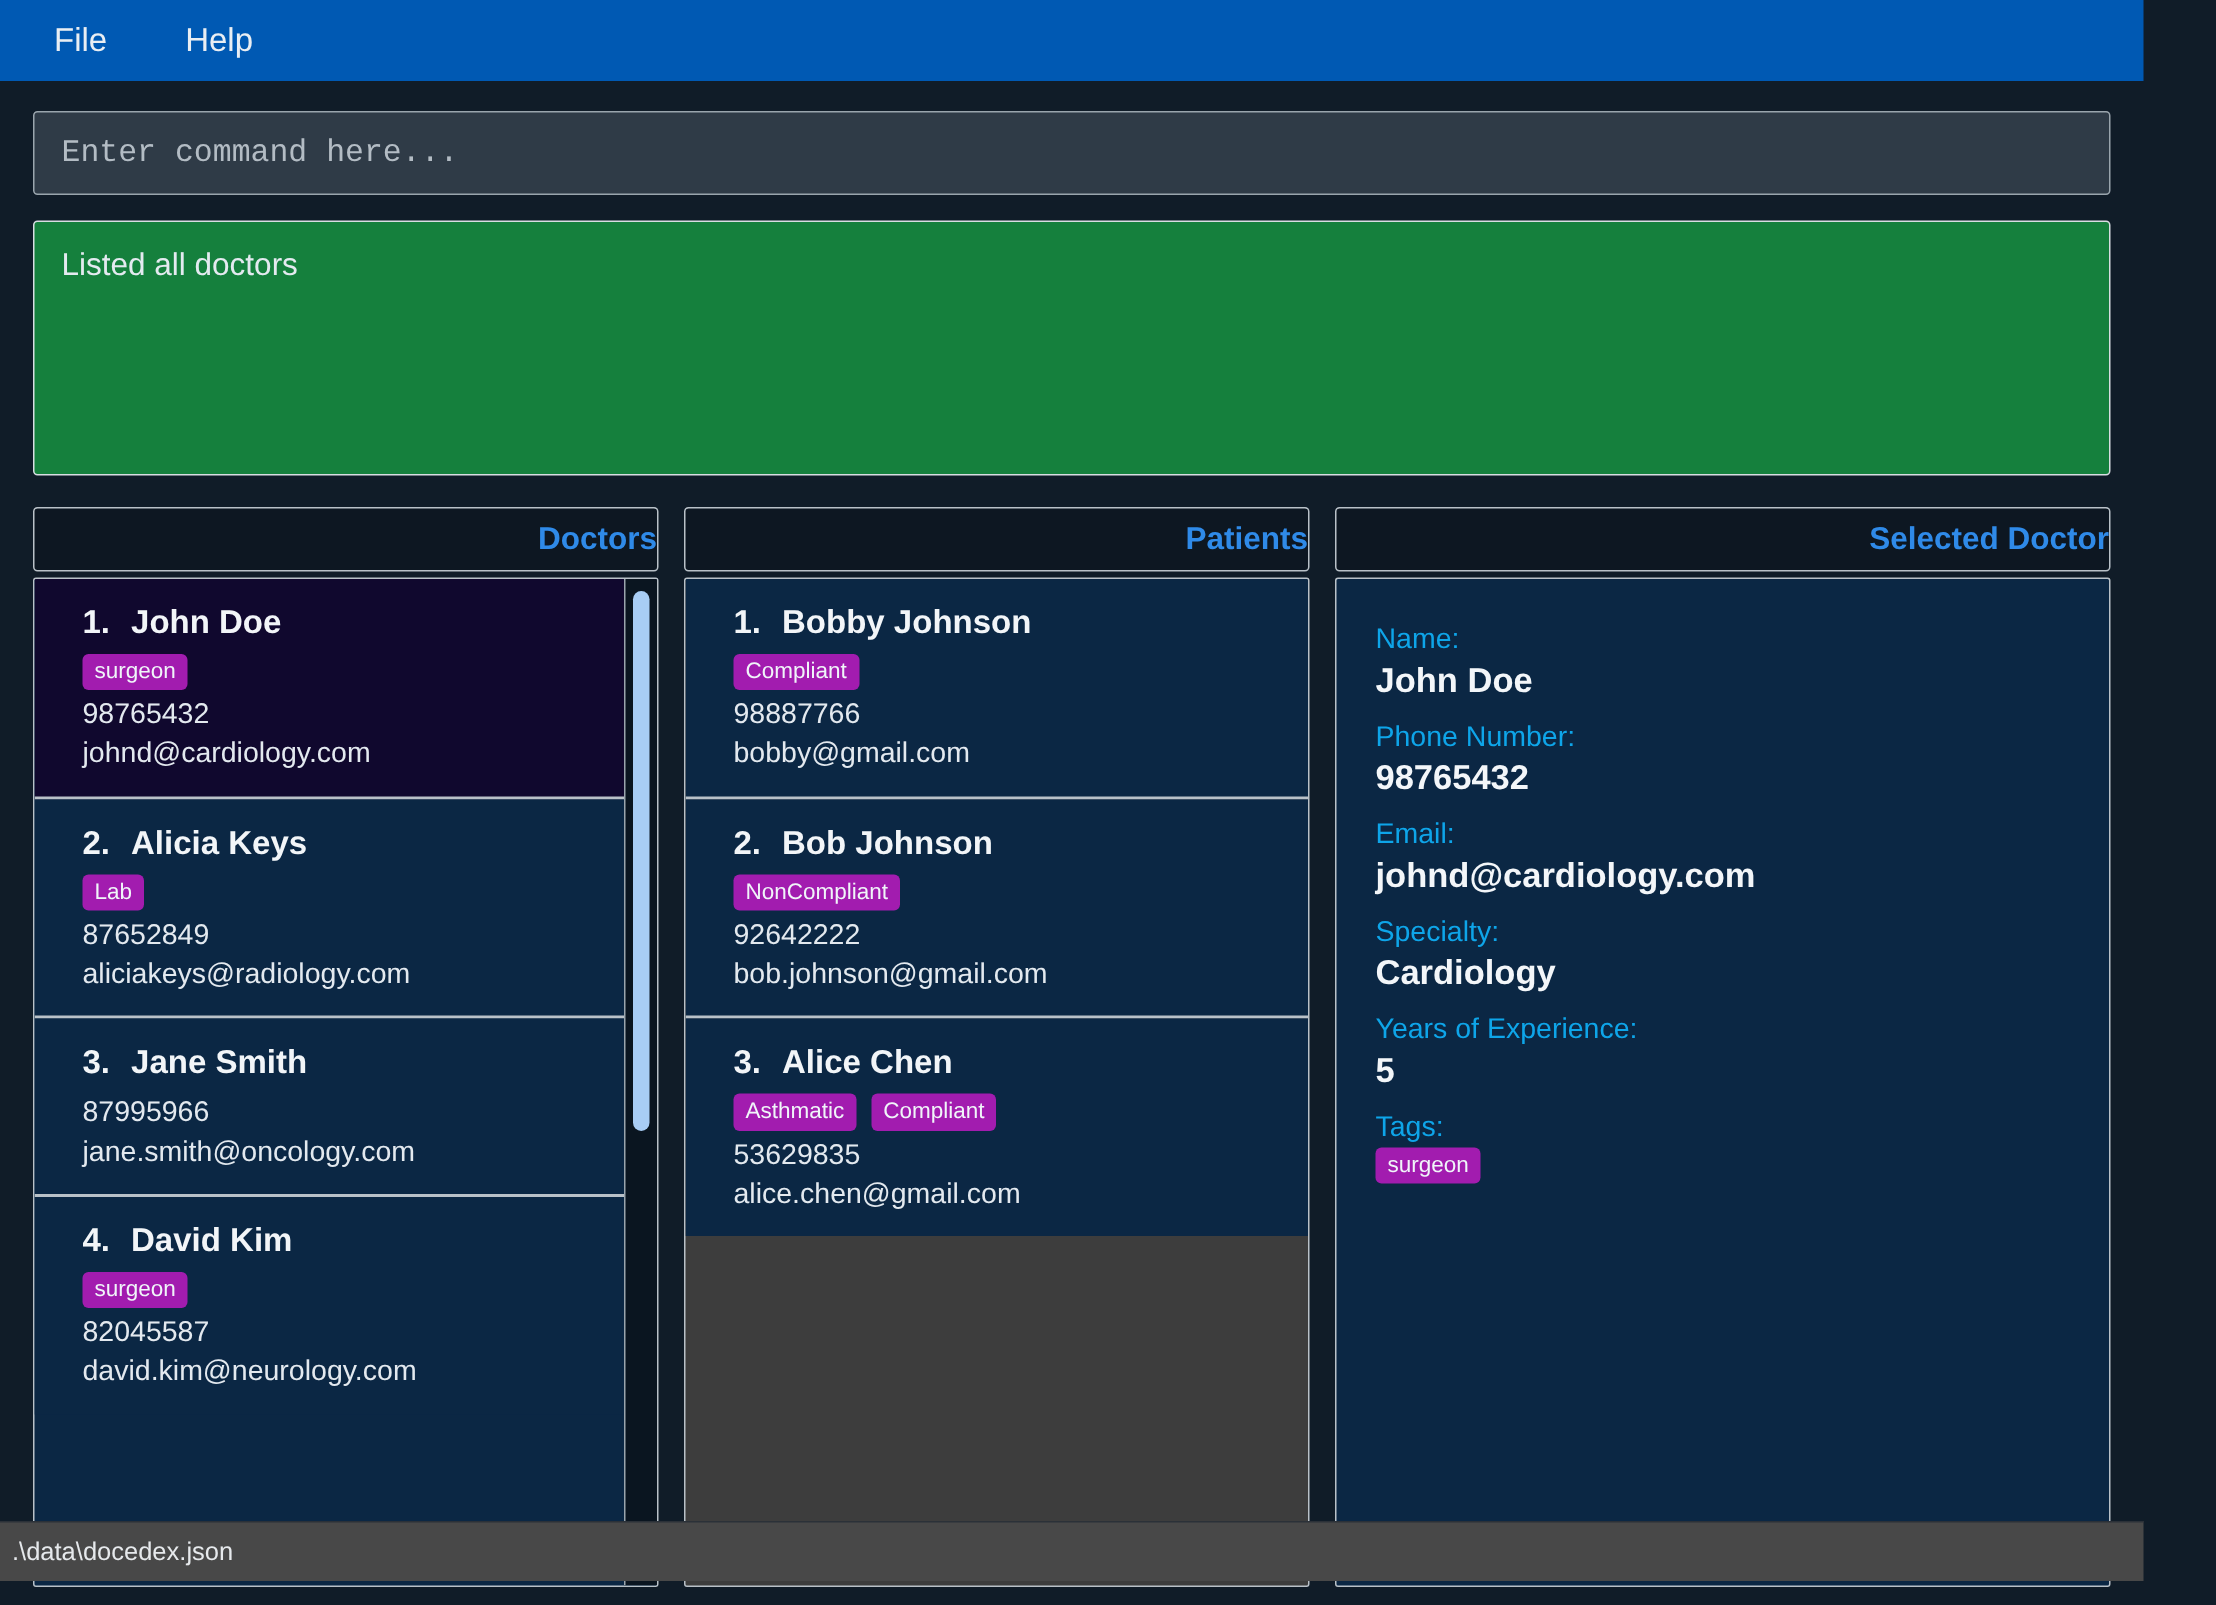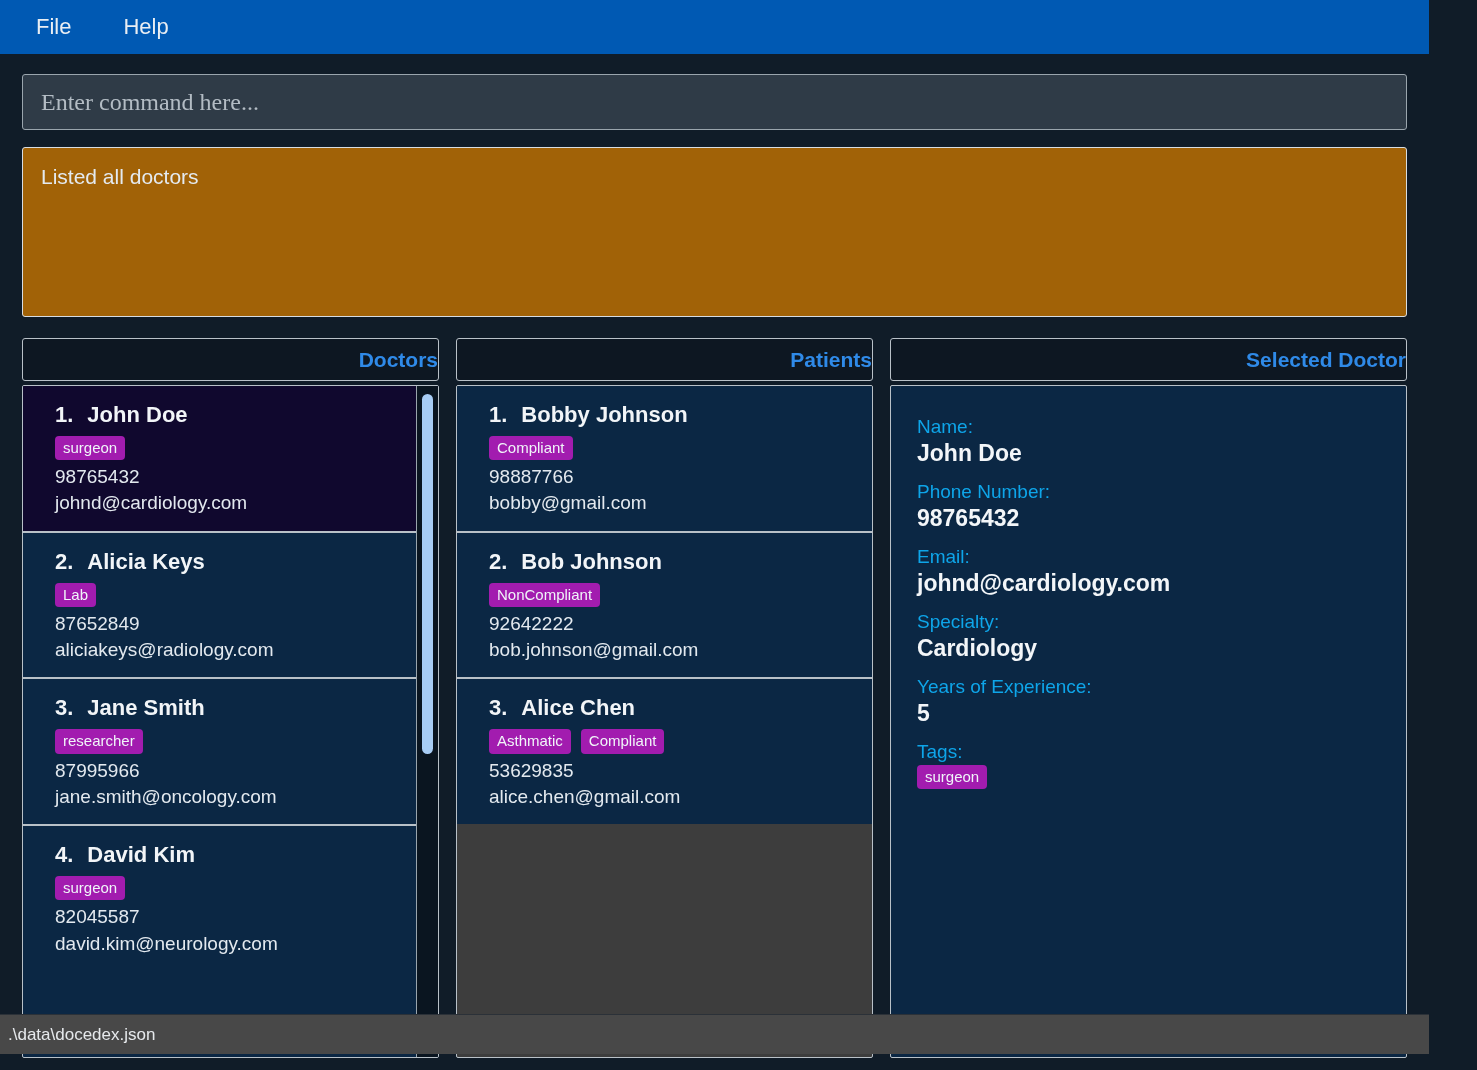--- a/index.html
+++ b/index.html
@@ -24,26 +24,26 @@
   
   .body-area { flex: 1 1 auto; padding: 0 22px; display: flex; flex-direction: column; min-height: 0; }
 
   .cmd-box {
     margin-top: 20px; height: 56px; background: #2f3b47;
     border: 1px solid #9aa5ad; border-radius: 3px;
     display: flex; align-items: center; padding: 0 18px; flex: 0 0 56px;
   }
   .cmd-input {
     width: 100%; background: transparent; border: none; outline: none;
-    color: #e8edf2; font-size: 24px; font-family: Liberation Serif, serif;
+    color: #e8edf2; font-size: 21px; font-family: Liberation Mono, monospace;
   }
   .cmd-input::placeholder { color: #b3bcc4; opacity: 1; }
 
   .result-box {
-    margin-top: 17px; height: 170px; background: #a16207;
+    margin-top: 17px; height: 170px; background: #15803d;
     border: 1px solid #d8dde2; border-radius: 3px;
     padding: 16px 18px; flex: 0 0 170px; overflow: hidden;
   }
   .result-text { color: #e4eaf0; font-size: 21px; line-height: 1.25; }
 
   
   .panels { margin-top: 21px; display: flex; gap: 17px; flex: 1 1 auto; min-height: 0; padding-bottom: 12px; }
 
   .panel { display: flex; flex-direction: column; min-height: 0; }
   .panel.doctors  { width: 417px; }
@@ -170,23 +170,20 @@
                   </div>
                   <div class="card-line">87652849</div>
                   <div class="card-line">aliciakeys@radiology.com</div>
                 </div>
               </div>
               <div class="card">
                 <div class="card-inner">
                   <div class="card-title">
                     <span class="card-idx">3.</span>
                     <span>Jane Smith</span>
-                  </div>
-                  <div class="tagrow">
-                    <span class="tag">researcher</span>
                   </div>
                   <div class="card-line">87995966</div>
                   <div class="card-line">jane.smith@oncology.com</div>
                 </div>
               </div>
               <div class="card">
                 <div class="card-inner">
                   <div class="card-title">
                     <span class="card-idx">4.</span>
                     <span>David Kim</span>

